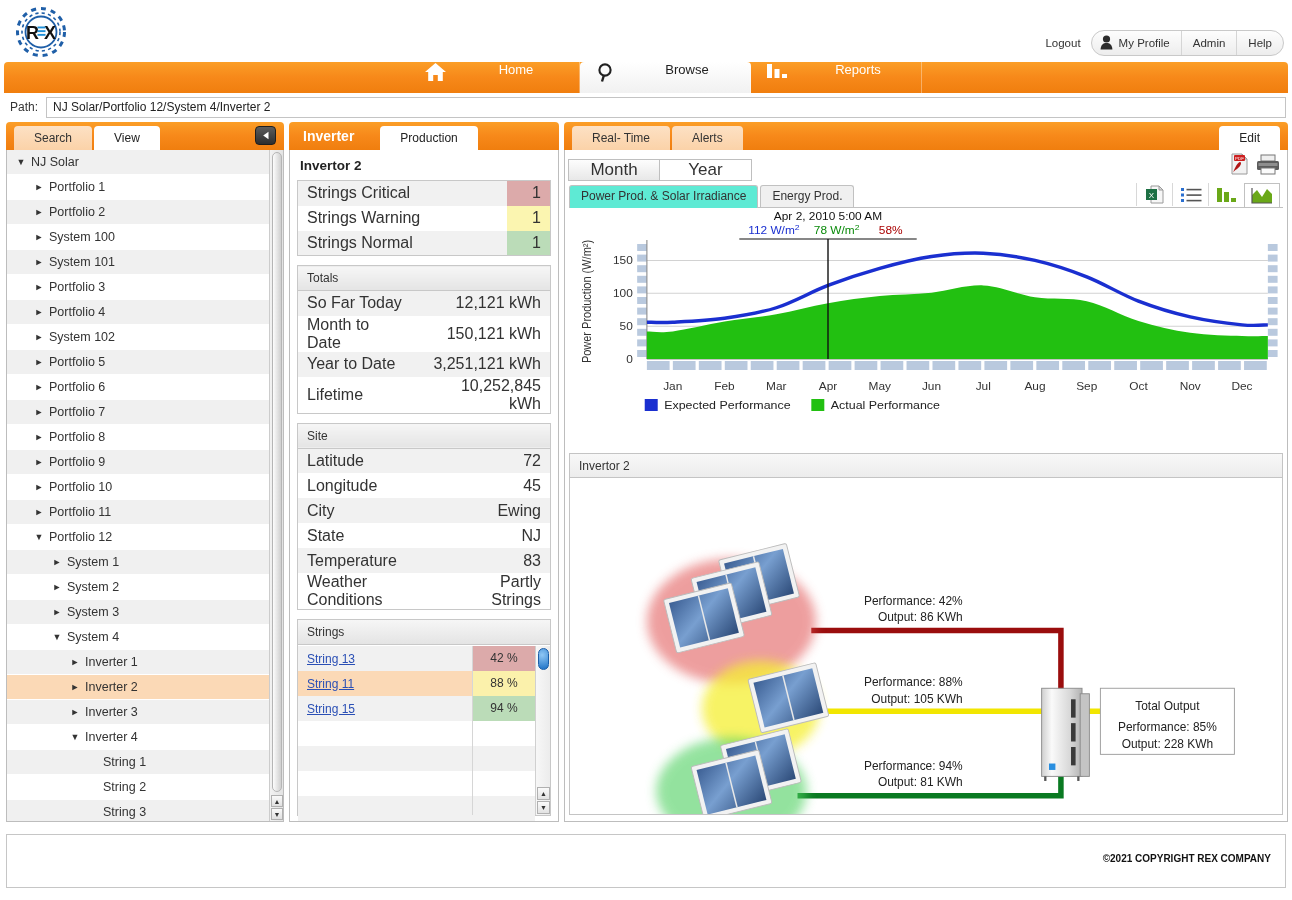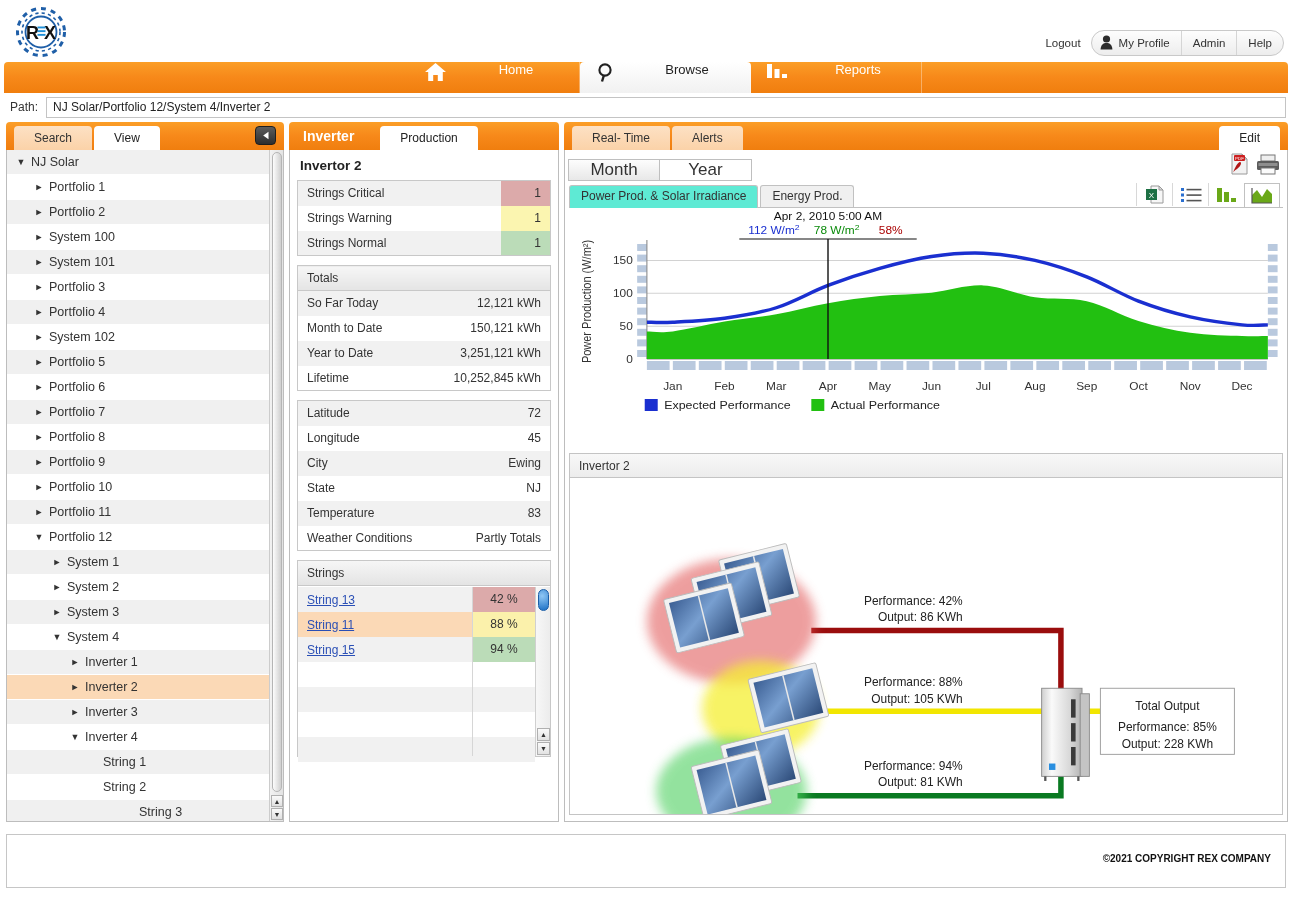--- a/index.html
+++ b/index.html
@@ -126,21 +126,21 @@
   }
 
   
   .centerwrap { width: 270px; margin-left: 5px; display: flex; flex-direction: column; }
   .centerbody {
     flex: 1; border: 1px solid #bdbdbd; border-top: none;
     background: #fff; padding: 6px 7px; overflow: hidden;
   }
   .entity-title { font-size: 13.5px; font-weight: bold; color: #222; margin: 2px 0 7px 3px; }
   .infotable { width: 100%; border: 1px solid #c8c8c8; border-collapse: collapse; margin-bottom: 9px; }
-  .infotable td { height: 25px; padding: 0 9px; font-size: 12px; color: #333; border: none; }
+  .infotable td { height: 25px; padding: 0 9px; font-size: 16px; color: #333; border: none; }
   .infotable .th-row td {
     background: linear-gradient(to bottom,#f6f6f6,#e4e4e4);
     font-size: 12px; color: #333; border-bottom: 1px solid #c8c8c8;
   }
   .infotable tr.odd td { background: #f1f1f1; }
   .infotable tr.even td { background: #ffffff; }
   .val { text-align: right; }
   .v-crit { background: #dcaaaa !important; }
   .v-warn { background: #fbf5b0 !important; }
   .v-norm { background: #bbdcb8 !important; }
@@ -435,21 +435,21 @@
               <span class="tree-label">Inverter 4</span>
             </div>
             <div class="tree-row odd" style="padding-left: 78px;">
               <span class="tw"></span>
               <span class="tree-label">String 1</span>
             </div>
             <div class="tree-row even" style="padding-left: 78px;">
               <span class="tw"></span>
               <span class="tree-label">String 2</span>
             </div>
-            <div class="tree-row odd" style="padding-left: 114px;">
+            <div class="tree-row odd" style="padding-left: 78px;">
               <span class="tw"></span>
               <span class="tree-label">String 3</span>
             </div>
           </div>
         <div class="tscrollbar">
           <div class="tscrollthumb"></div>
           <div class="tsb-arrow" style="bottom:14px">▲</div>
           <div class="tsb-arrow" style="bottom:1px">▼</div>
         </div>
       </div>
@@ -499,20 +499,23 @@
               </tr>
           <tr class="even">
                 <td>Lifetime</td>
               <td class="val">10,252,845 kWh</td>
               </tr>
         </tbody>
           </table>
 
         <table class="infotable">
           <tbody>
+              <tr class="th-row">
+                <td colspan="2">Site</td>
+              </tr>
           <tr class="odd">
                 <td>Latitude</td>
               <td class="val">72</td>
               </tr>
           <tr class="even">
                 <td>Longitude</td>
               <td class="val">45</td>
               </tr>
           <tr class="odd">
                 <td>City</td>
@@ -521,21 +524,21 @@
           <tr class="even">
                 <td>State</td>
               <td class="val">NJ</td>
               </tr>
           <tr class="odd">
                 <td>Temperature</td>
               <td class="val">83</td>
               </tr>
           <tr class="even">
                 <td>Weather Conditions</td>
-              <td class="val">Partly Totals</td>
+              <td class="val">Partly Strings</td>
               </tr>
         </tbody>
           </table>
 
         <div class="stringsbox">
           <div class="strings-head">Strings</div>
           <div class="strings-list" id="strings-rows">
               <div class="string-row odd">
                 <div class="string-name"><a>String 13</a></div>
                 <div class="string-pct sv-crit">42 %</div>

